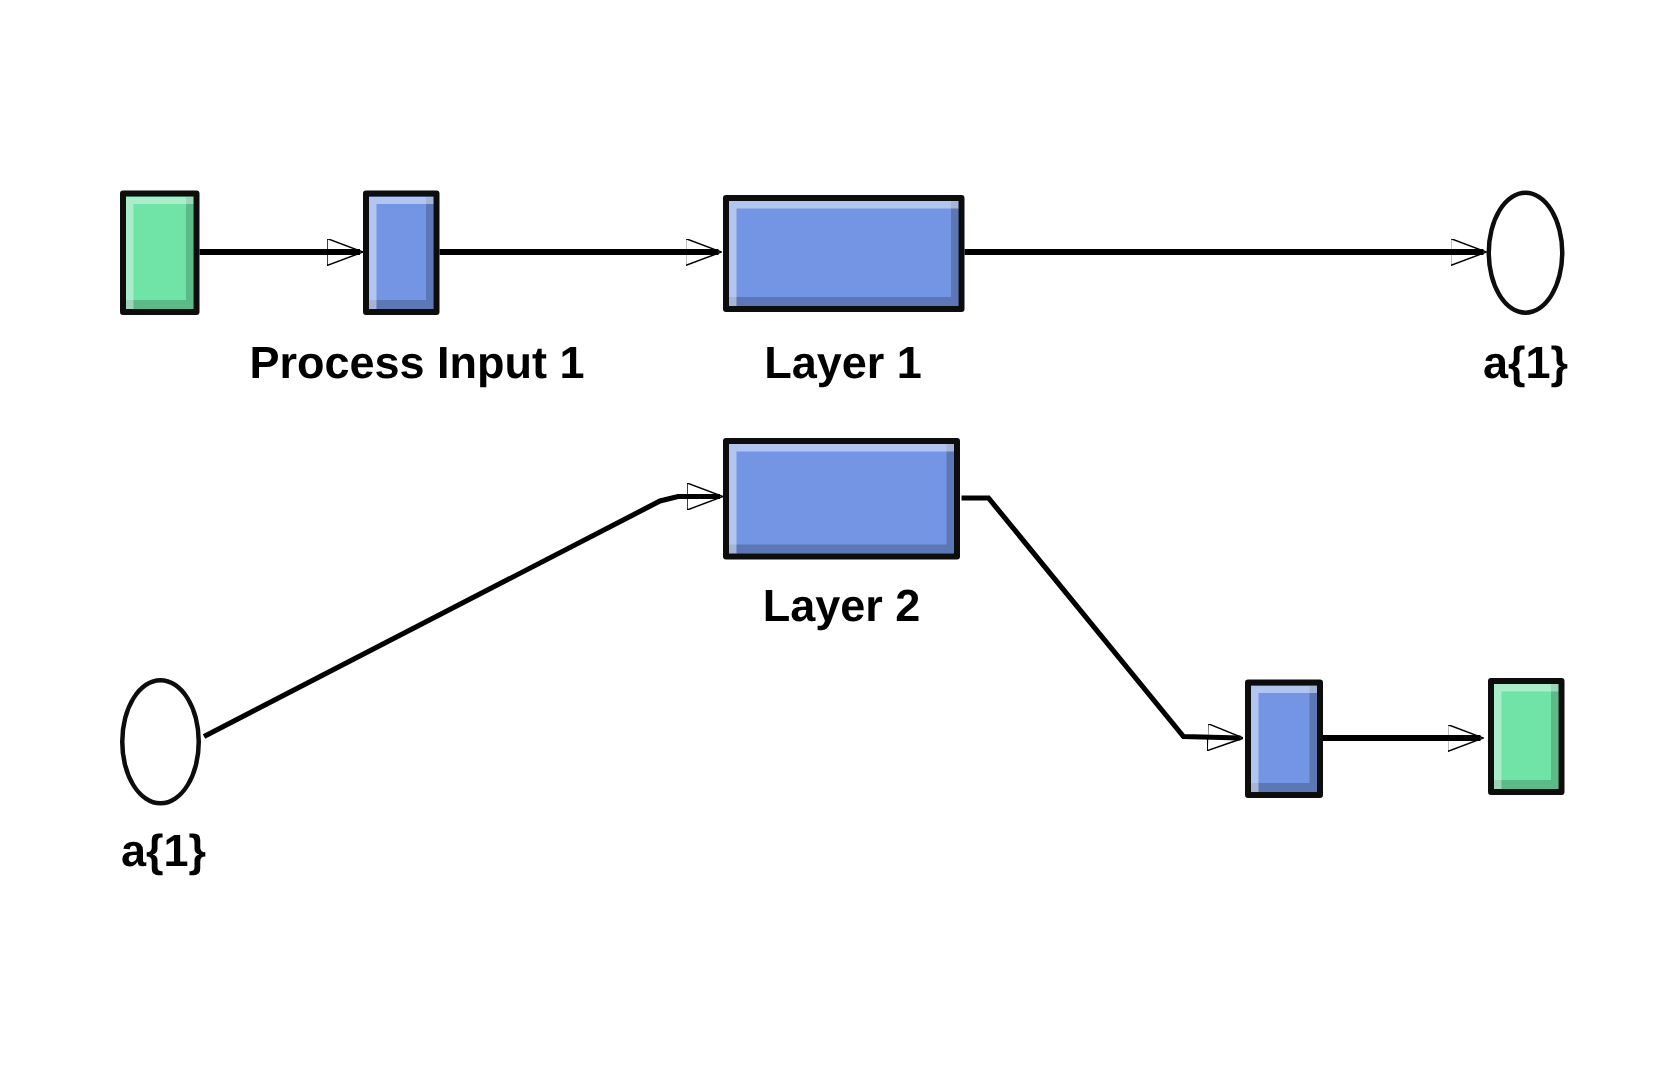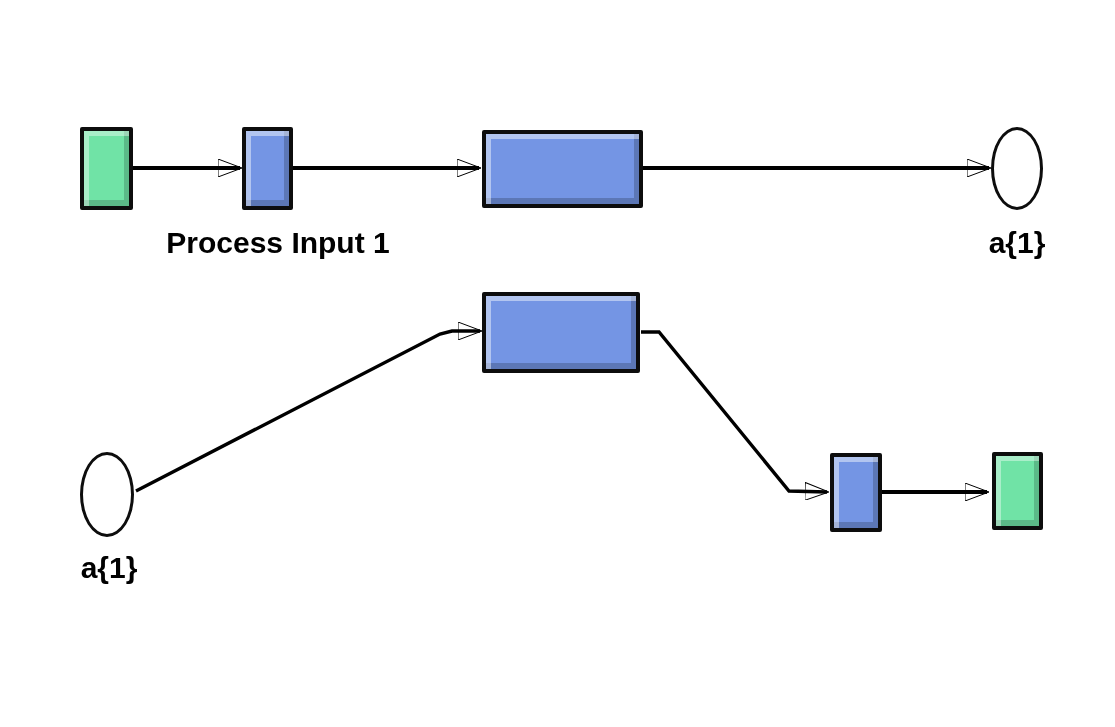--- a/index.html
+++ b/index.html
@@ -85,20 +85,22 @@
   <div class="block blue" style="left:482px; top:292px; width:158px; height:81px;"></div>
 
   <div class="ellipse" style="left:80px; top:452px; width:54px; height:85px;"></div>
 
   <div class="block blue" style="left:830px; top:453px; width:52px; height:79px;"></div>
 
   <div class="block green" style="left:992px; top:452px; width:51px; height:78px;"></div>
 
   <div class="node-label" style="left:118px; top:226px;">Process Input 1</div>
 
+  <div class="node-label" style="left:402px; top:226px;">Layer 1</div>
 
   <div class="node-label" style="left:857px; top:226px;">a{1}</div>
 
+  <div class="node-label" style="left:401px; top:388px;">Layer 2</div>
 
   <div class="node-label" style="left:-51px; top:551px;">a{1}</div>
 
 
 </div>
 
 </body></html>

